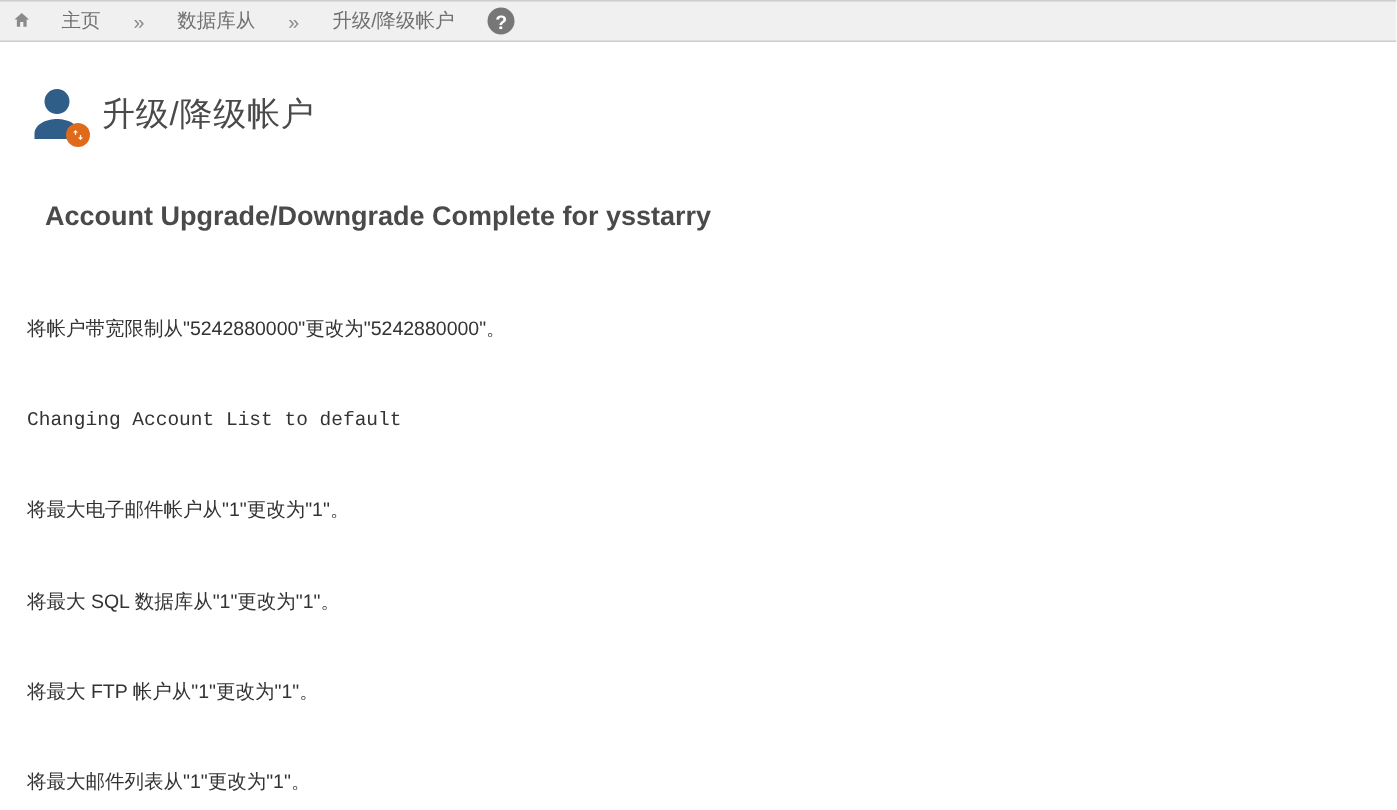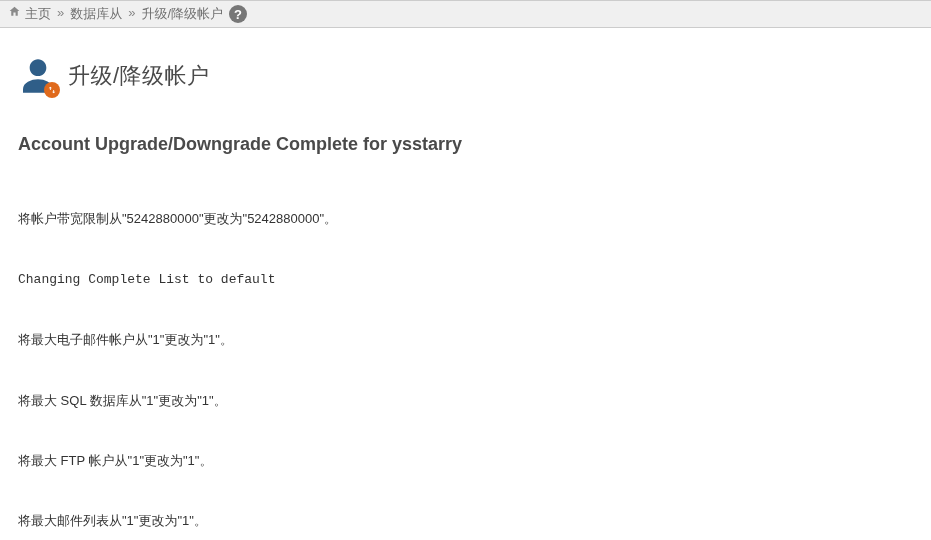--- a/index.html
+++ b/index.html
@@ -11,21 +11,22 @@
     color: #333;
   }
   .breadcrumb {
     background: #f0f0f0;
     border-top: 1px solid #ccc;
     border-bottom: 1px solid #ccc;
     padding: 4px 8px;
     font-size: 13px;
     color: #707070;
     display: flex;
-    gap: 4px;
+    align-items: center;
+    gap: 20px;
   }
   .breadcrumb .sep { color: #888; margin: 0 2px; }
   .breadcrumb a { color: #707070; text-decoration: none; cursor: pointer; }
   .help-icon {
     display: inline-flex;
     align-items: center;
     justify-content: center;
     width: 18px; height: 18px;
     background: #777;
     color: #fff;
@@ -62,21 +63,21 @@
     font-weight: 400;
     color: #4a4a4a;
     letter-spacing: 0.5px;
   }
 
   .content { padding: 10px 18px 20px 18px; }
   .section-heading {
     font-size: 18px;
     font-weight: 600;
     color: #4a4a4a;
-    margin: 18px 0 14px 0;
+    margin: 18px 0 14px 12px;
   }
   .output {
     font-family: "Courier New", monospace;
     font-size: 13px;
     color: #333;
     line-height: 1.55;
     white-space: pre-wrap;
   }
   .output .line { display: block; }
   .output .zh { font-family: "Microsoft YaHei", "SimSun", sans-serif; }
@@ -110,21 +111,21 @@
     </span>
   </div>
   <h1>升级/降级帐户</h1>
 </div>
 
 <div class="content">
   <div class="section-heading">Account Upgrade/Downgrade Complete for ysstarry</div>
 
   <div class="output">
     <span class="line zh">将帐户带宽限制从"5242880000"更改为"5242880000"。</span>
-    <span class="line">Changing Complete List to default</span>
+    <span class="line">Changing Account List to default</span>
     <span class="line zh">将最大电子邮件帐户从"1"更改为"1"。</span>
     <span class="line zh">将最大 SQL 数据库从"1"更改为"1"。</span>
     <span class="line zh">将最大 FTP 帐户从"1"更改为"1"。</span>
     <span class="line zh">将最大邮件列表从"1"更改为"1"。</span>
     
     
     
     
     
     

